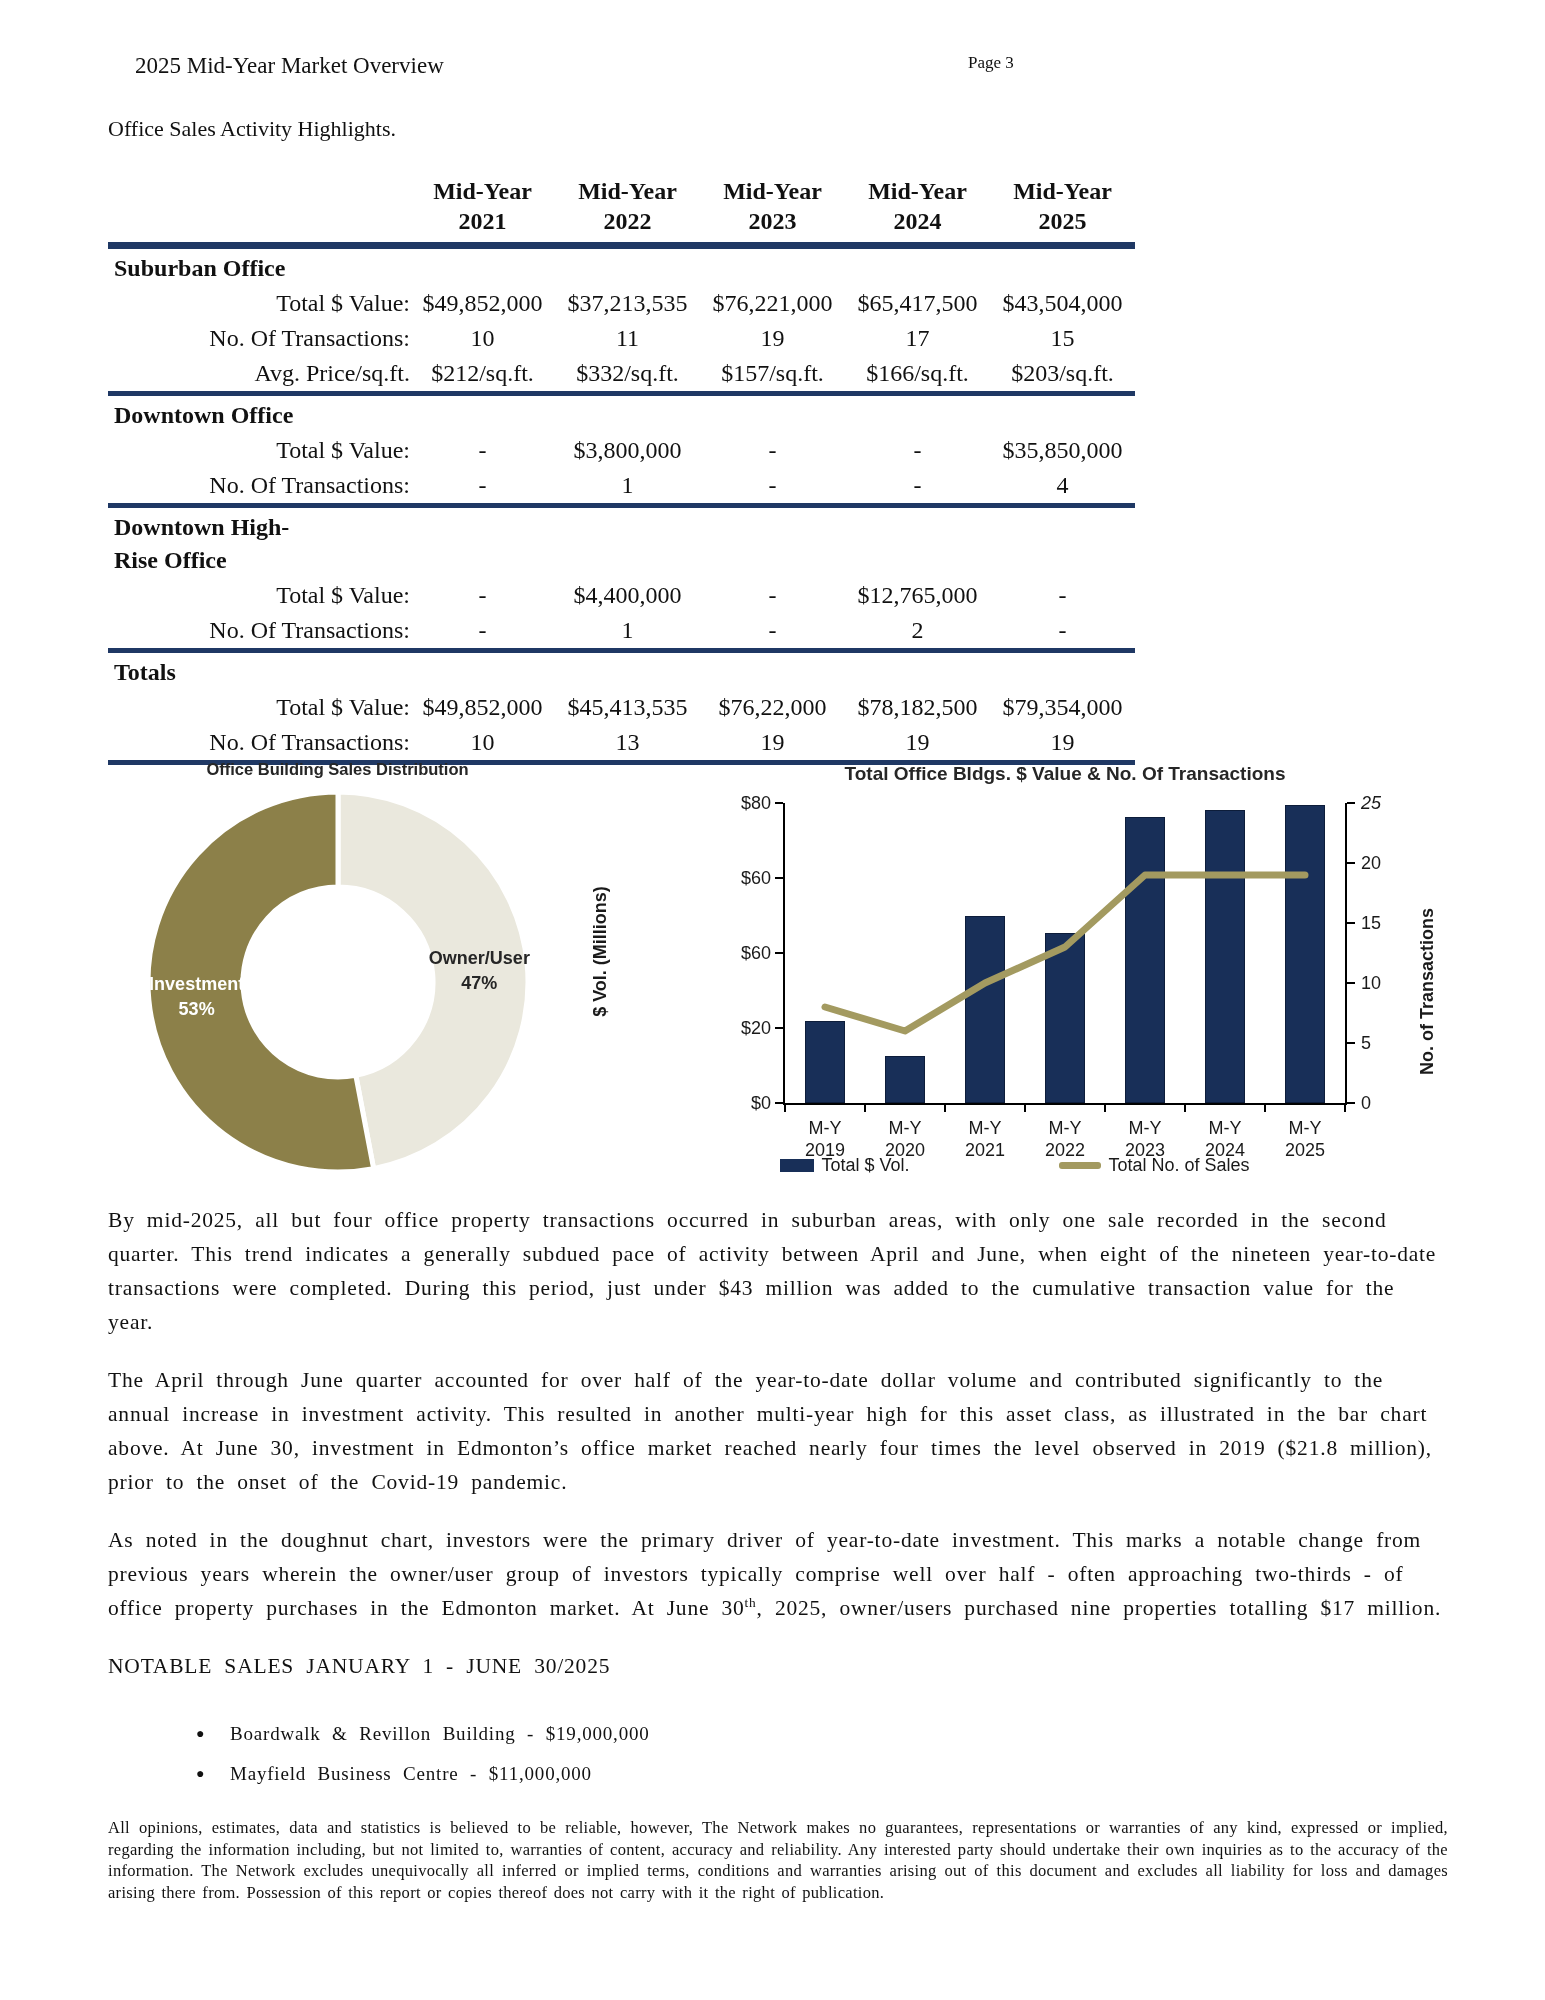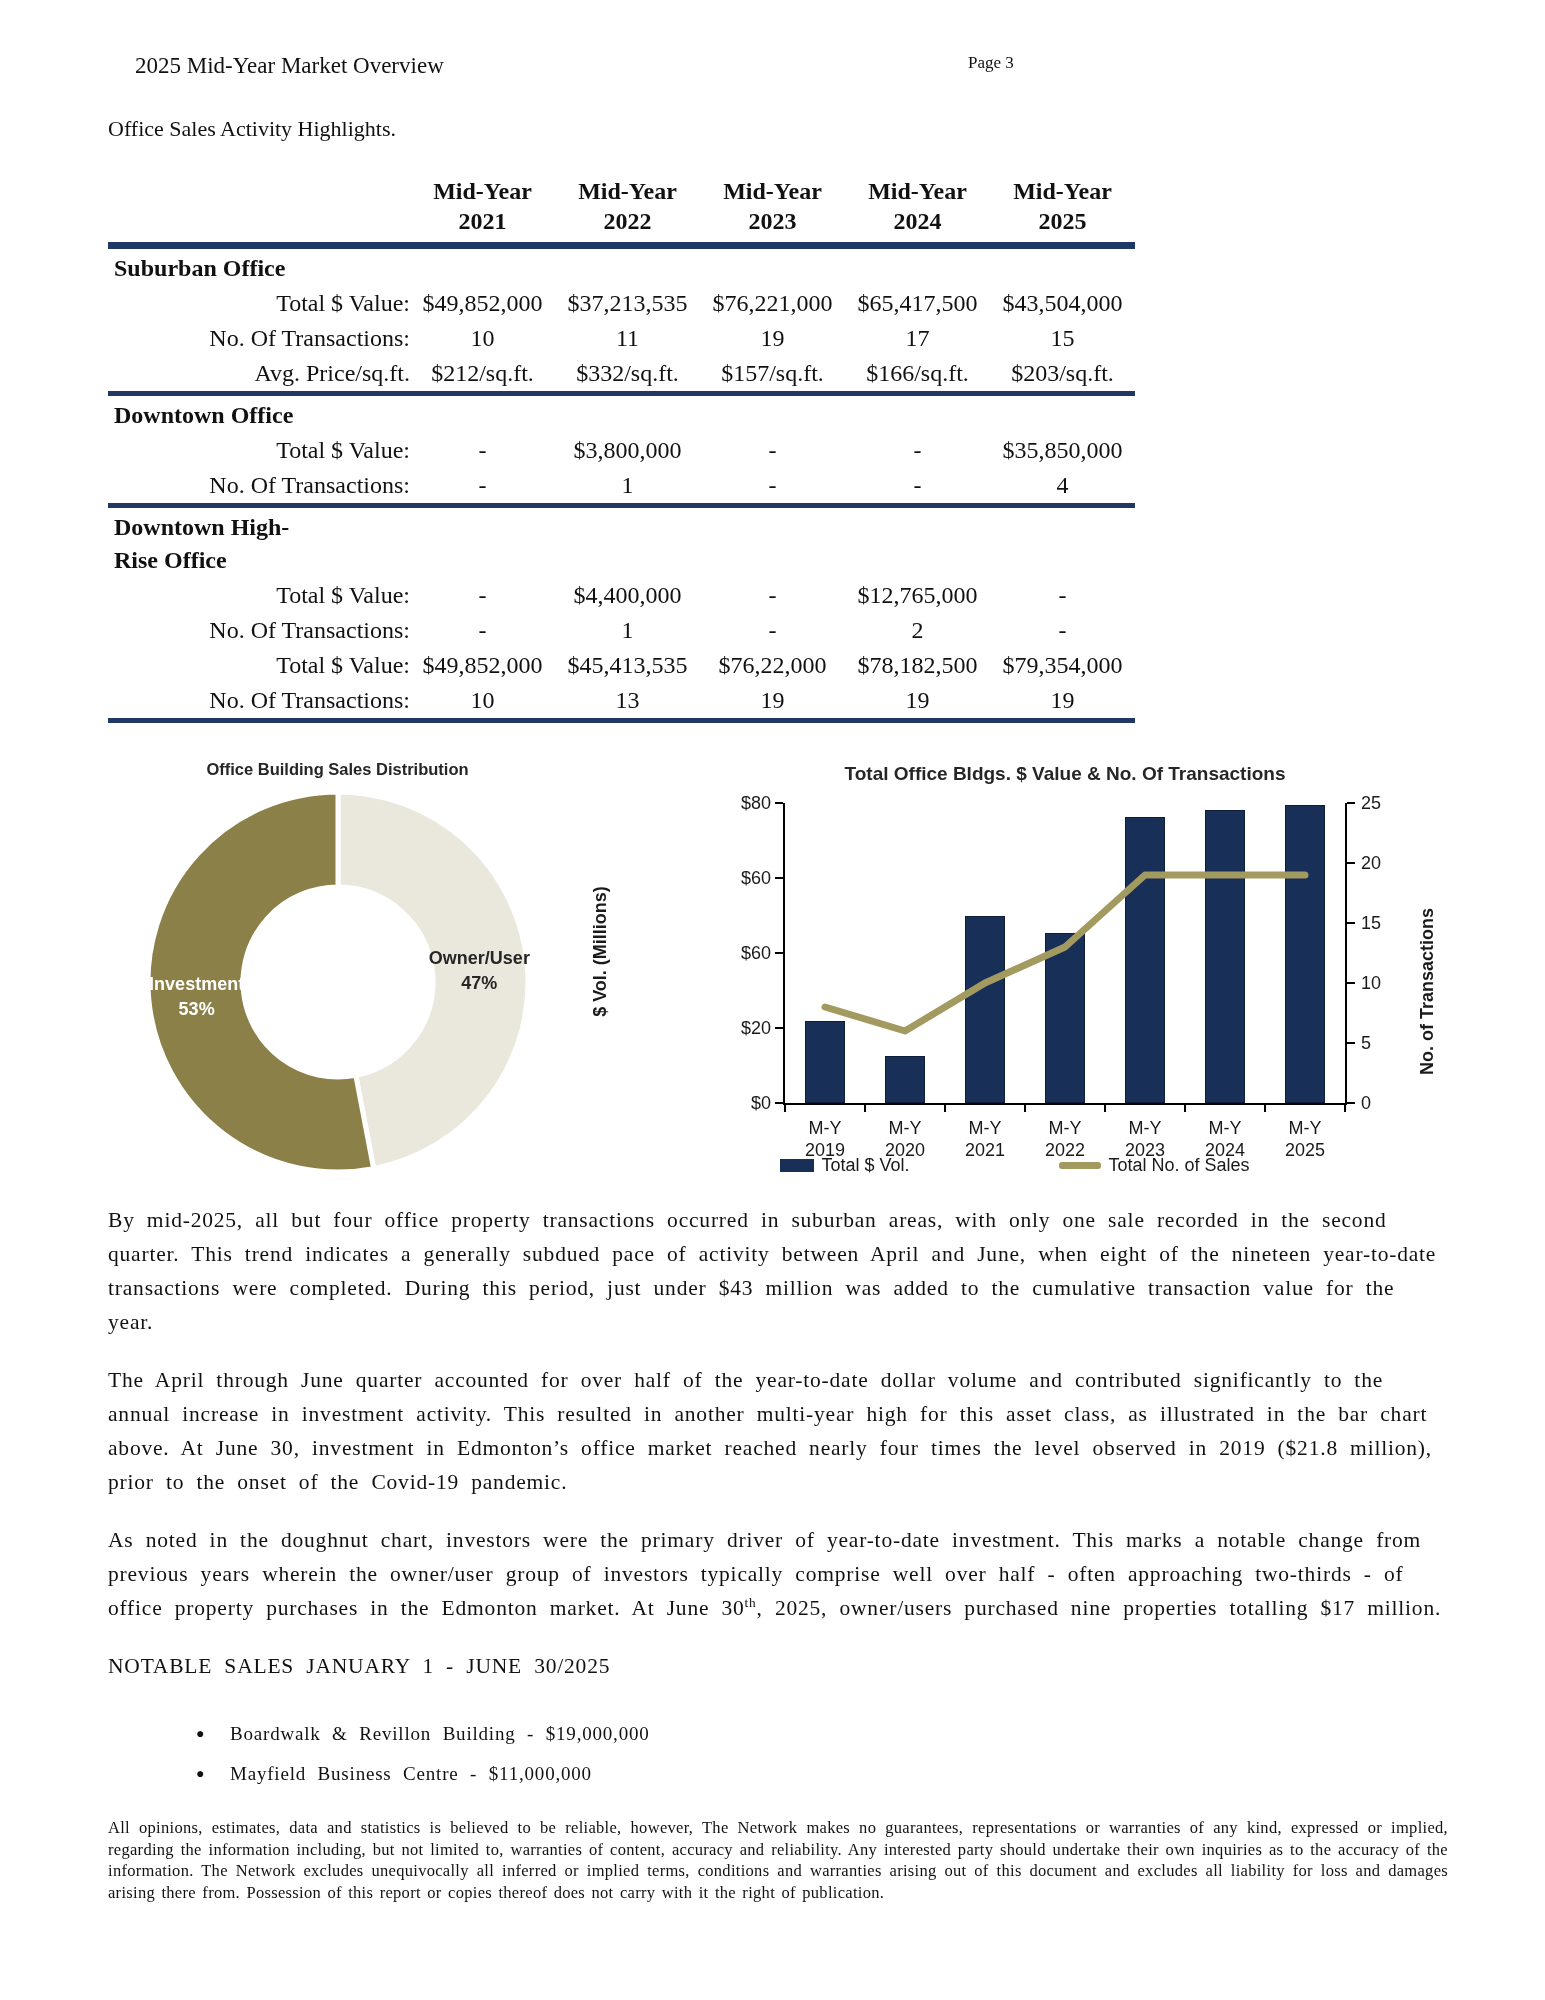--- a/index.html
+++ b/index.html
@@ -152,20 +152,24 @@
         <td class="val">$12,765,000</td>
         <td class="val">-</td>
       </tr>
       <tr>
         <td class="row-label">No. Of Transactions:</td>
         <td class="val">-</td>
         <td class="val">1</td>
         <td class="val">-</td>
         <td class="val">2</td>
         <td class="val">-</td>
+      </tr>
+      <tr class="sep">
+        <td class="section-name"><span>Totals</span></td>
+        <td colspan="5"></td>
       </tr>
       <tr>
         <td class="row-label">Total $ Value:</td>
         <td class="val">$49,852,000</td>
         <td class="val">$45,413,535</td>
         <td class="val">$76,22,000</td>
         <td class="val">$78,182,500</td>
         <td class="val">$79,354,000</td>
       </tr>
       <tr>
@@ -220,21 +224,21 @@
     <div class="ticklab" style="left: 786px; top: 346px; width: 50px;">0</div>
     <div class="tickmark" style="left: 772px; top: 297px; width: 8px; height: 2px;"></div>
     <div class="ticklab" style="left: 786px; top: 286px; width: 50px;">5</div>
     <div class="tickmark" style="left: 772px; top: 237px; width: 8px; height: 2px;"></div>
     <div class="ticklab" style="left: 786px; top: 226px; width: 50px;">10</div>
     <div class="tickmark" style="left: 772px; top: 177px; width: 8px; height: 2px;"></div>
     <div class="ticklab" style="left: 786px; top: 166px; width: 50px;">15</div>
     <div class="tickmark" style="left: 772px; top: 117px; width: 8px; height: 2px;"></div>
     <div class="ticklab" style="left: 786px; top: 106px; width: 50px;">20</div>
     <div class="tickmark" style="left: 772px; top: 57px; width: 8px; height: 2px;"></div>
-    <div class="ticklab" style="left: 786px; top: 46px; width: 50px;">25</div>
+    <div class="ticklab" style="left: 786px; top: 46px; width: 50px; font-style: italic;">25</div>
     <div class="tickmark" style="left: 209px; top: 360px; width: 2px; height: 7px;"></div>
     <div class="tickmark" style="left: 289px; top: 360px; width: 2px; height: 7px;"></div>
     <div class="tickmark" style="left: 369px; top: 360px; width: 2px; height: 7px;"></div>
     <div class="tickmark" style="left: 449px; top: 360px; width: 2px; height: 7px;"></div>
     <div class="tickmark" style="left: 529px; top: 360px; width: 2px; height: 7px;"></div>
     <div class="tickmark" style="left: 609px; top: 360px; width: 2px; height: 7px;"></div>
     <div class="tickmark" style="left: 689px; top: 360px; width: 2px; height: 7px;"></div>
     <div class="tickmark" style="left: 769px; top: 360px; width: 2px; height: 7px;"></div>
     <div class="bar" style="left: 230px; top: 276.25px; width: 40px; height: 81.75px; background: rgb(24, 47, 88);"></div>
     <div class="bar" style="left: 310px; top: 311.125px; width: 40px; height: 46.875px; background: rgb(24, 47, 88);"></div>

